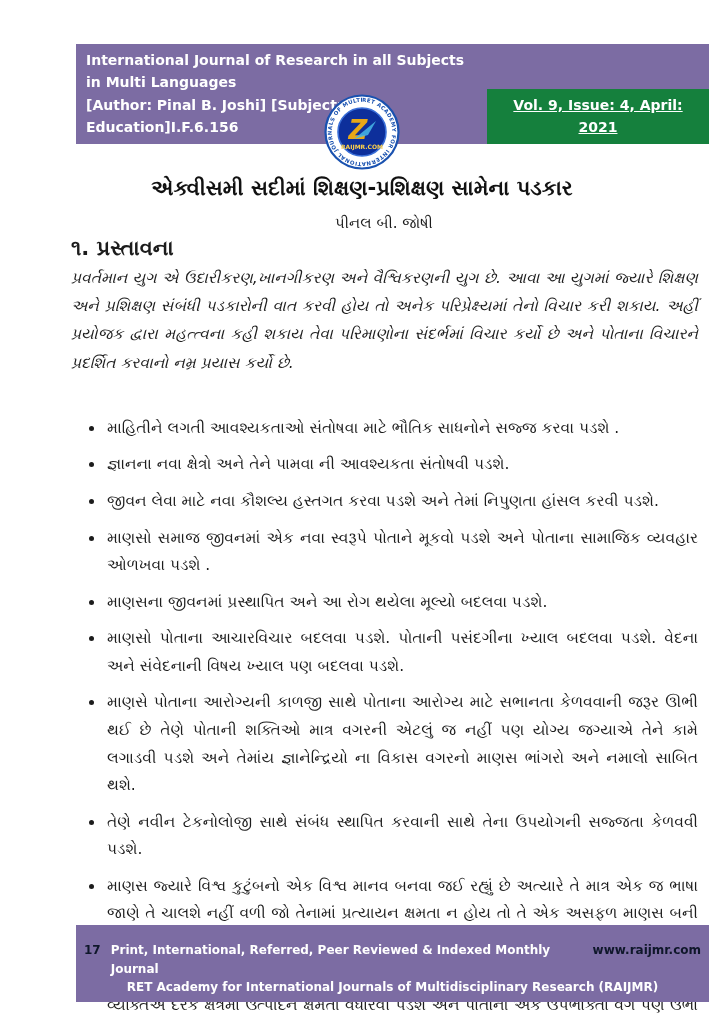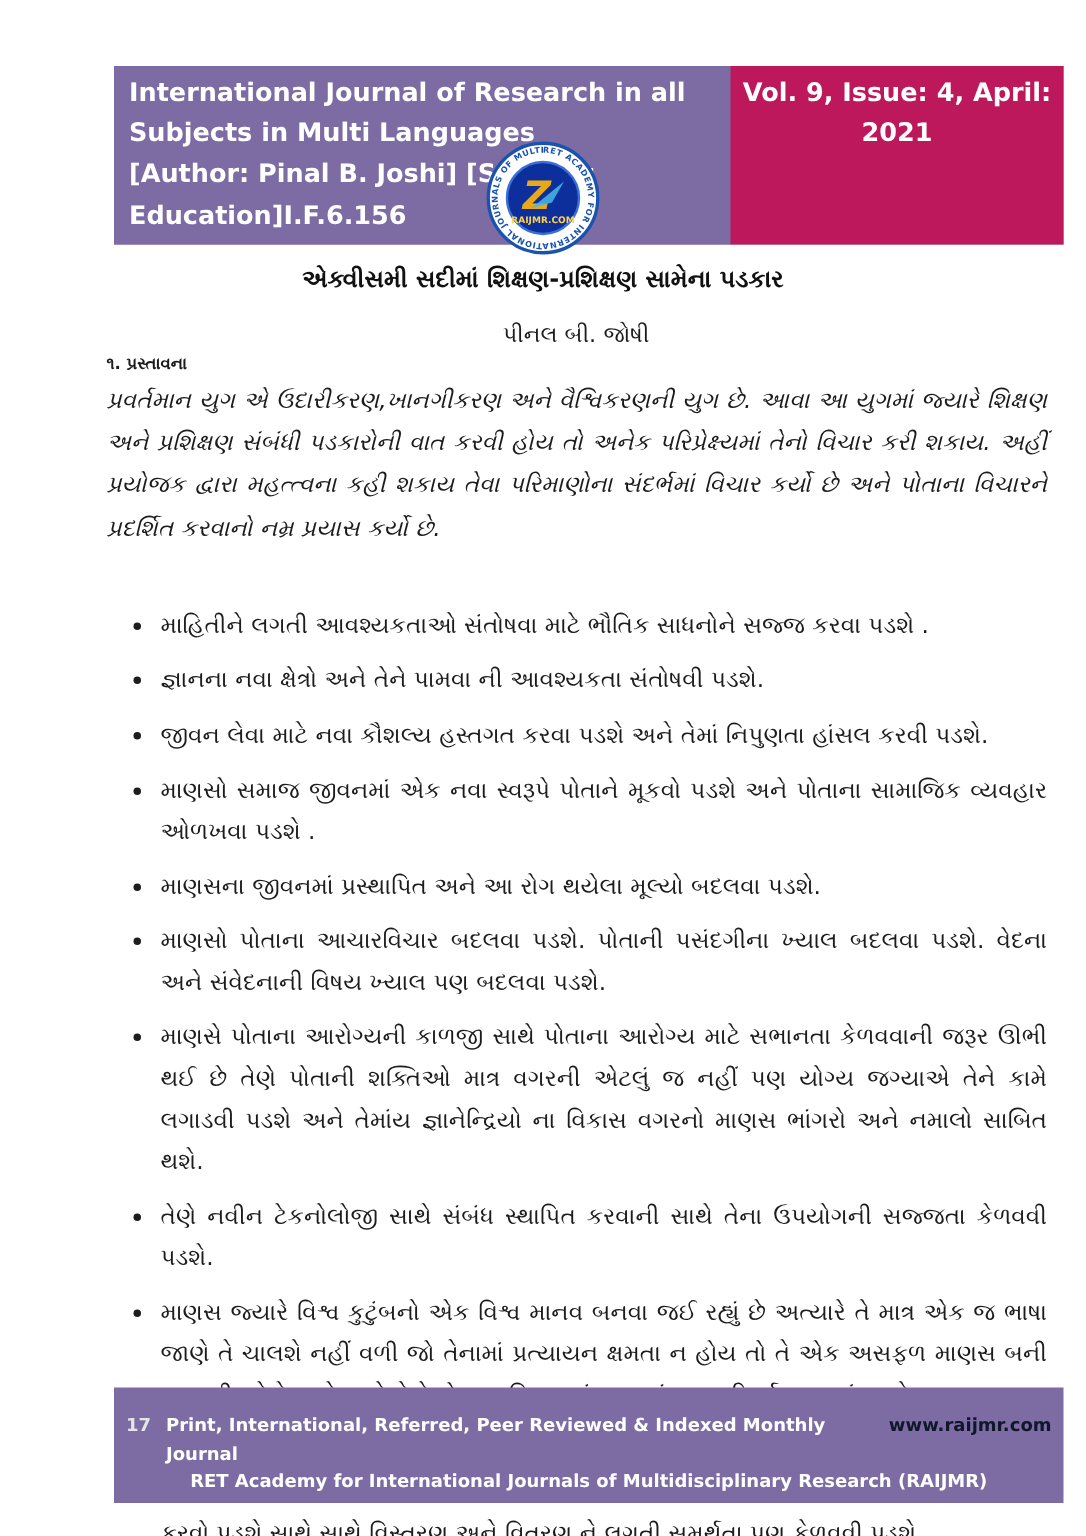--- a/index.html
+++ b/index.html
@@ -5,65 +5,65 @@
   html,body{margin:0;padding:0;}
   body{
     width:724px;height:1024px;background:#ffffff;position:relative;overflow:hidden;
     font-family:"DejaVu Sans","Liberation Sans",sans-serif;color:#1c1c1c;
   }
   .page{position:absolute;inset:0;}
 
   
   .banner{
     position:absolute;top:44px;left:76px;right:15px;display:flex;
-    font-weight:bold;font-size:17px;line-height:1.6;color:#ffffff;
+    font-weight:bold;font-size:14px;line-height:1.6;color:#ffffff;align-items:flex-end;
   }
   .banner-left{flex:1;padding:5px 10px;}
   .banner-right{width:206px;padding:5px 8px;text-align:center;}
 
   
   .logo-wrap{position:absolute;top:94px;left:0;right:0;display:flex;justify-content:center;}
 
   
   .title{
     position:absolute;top:176px;left:0;right:0;text-align:center;
-    font-size:16px;font-weight:bold;color:#111;
+    font-size:21px;font-weight:bold;color:#111;
   }
   .author{position:absolute;top:214px;left:0;right:0;text-align:center;font-size:15px;margin-left:44px;}
 
   
   .content{position:absolute;top:236px;left:71px;right:26px;font-size:15.5px;}
-  .sec-head{font-weight:bold;font-size:11px;margin:0 0 4px 0;}
+  .sec-head{font-weight:bold;font-size:21px;margin:0 0 4px 0;}
   .para{margin:0 0 0 0;line-height:1.82;text-align:justify;font-style:italic;}
   .gap{height:24px;}
   ul.bullets{margin:14px 0 0 0;padding:0 0 0 34px;list-style:disc;}
   ul.bullets li{margin-bottom:9px;line-height:1.78;text-align:justify;padding-left:2px;}
 
   
   .footer{
     position:absolute;left:76px;right:15px;bottom:22px;
     padding:4px 8px 5px 8px;font-weight:bold;font-size:12px;line-height:1.55;color:#ffffff;
   }
   .footer-row1{display:flex;align-items:baseline;}
-  .footer-pageno{color:#e5e5e5;margin-right:10px;}
+  .footer-pageno{color:#0f172a;margin-right:10px;}
   .footer-journal{flex:1;margin-top:12px;}
   .footer-site{color:#0f172a;text-decoration:none;cursor:pointer;}
   .footer-row2{text-align:center;}
 </style>
 </head>
 <body>
 
 <div class="page">
 
   <div class="banner" style="background:#7C6CA3;">
     <div class="banner-left" style="background:#7C6CA3;">
       <div>International Journal of Research in all Subjects in Multi Languages</div>
       <div>[Author: Pinal B. Joshi] [Subject: Education]I.F.6.156</div>
     </div>
-    <div class="banner-right" style="background:#be185d;">
+    <div class="banner-right" style="background:#15803d;text-decoration:underline;">
       <div>Vol. 9, Issue: 4, April: 2021</div>
     </div>
   </div>
 
   <div class="logo-wrap">
     <svg width="76" height="76" viewBox="0 0 76 76">
       <circle cx="38" cy="38" r="36.5" fill="#ffffff" stroke="#1a52b0" stroke-width="2.2"></circle>
       <defs>
         <path id="ringpath" d="M 38 7.8 A 30.2 30.2 0 1 1 37.9 7.8"></path>
       </defs>

